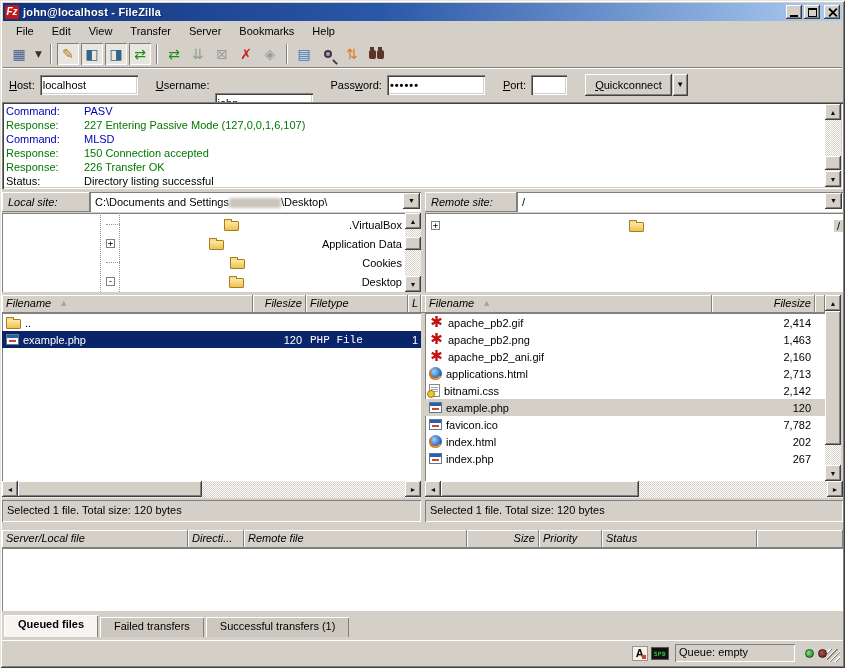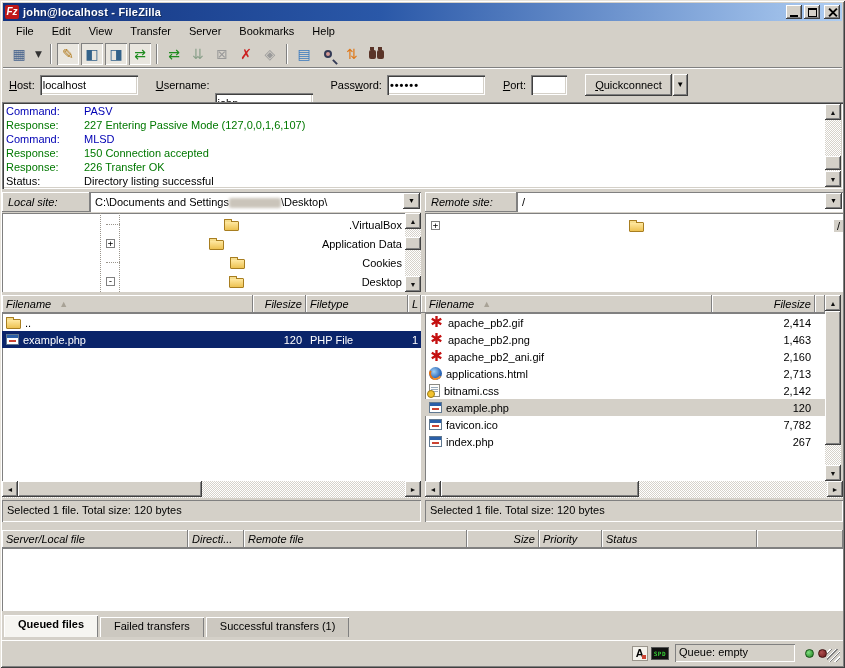--- a/index.html
+++ b/index.html
@@ -74,21 +74,21 @@
   .expander-spacer{width:14px;flex:none;border-bottom:1px dotted #9a958c;height:1px;margin-right:1px;}
   .tree-label{padding:0 3px;white-space:nowrap;}
   .tree-label.selected{background:#d4d0c8;}
   .dotv{position:absolute;top:0;bottom:0;border-left:1px dotted #9a958c;}
   .folder-icon{display:inline-block;width:15px;height:10px;background:linear-gradient(#ffe8a0,#edc252);
     border:1px solid #a87e20;border-radius:1px;position:relative;flex:none;margin:2px 5px 0 0;}
   .folder-icon::before{content:"";position:absolute;top:-3px;left:-1px;width:6px;height:2px;background:#f6dd8c;
     border:1px solid #a87e20;border-bottom:0;border-radius:1px 1px 0 0;}
   
   .lheader{height:18px;display:flex;}
-  .hcell{height:18px;line-height:17px;padding:0 4px;white-space:nowrap;overflow:hidden;flex:none;display:flex;align-items:center;}
+  .hcell{height:18px;line-height:17px;padding:0 4px;white-space:nowrap;overflow:hidden;flex:none;display:flex;align-items:flex-start;}
   .hcell.right{justify-content:flex-end;padding-left:8px;}
   .sort{font-size:9px;color:#a8a296;margin-left:8px;}
   .flist{background:#fff;overflow:hidden;}
   .lrow{display:flex;height:17px;align-items:center;}
   .cell{padding:0 4px;white-space:nowrap;overflow:hidden;flex:none;display:flex;align-items:center;height:17px;}
   .cell.right{justify-content:flex-end;}
   .sel-a{background:#0a246a;color:#fff;}
   .sel-i{background:#d4d0c8;}
   .fi{margin-right:4px;flex:none;}
   .php-icon{display:inline-block;width:13px;height:11px;background:#fff;border:1px solid #607890;position:relative;}
@@ -338,21 +338,21 @@
         </span>
       </div>
       <div class="lrow sel-a">
         <span class="cell" style="width: 251px;">
           <span class="fi php-icon"></span>
           <span>example.php</span>
         </span>
         <span class="cell right" style="width: 53px;">
           <span>120</span>
         </span>
-        <span class="cell" style="width: 102px;">
+        <span class="cell" style="width: 102px; font-family: Liberation Mono, monospace;">
           <span>PHP File</span>
         </span>
         <span class="cell" style="width: 13px;">
           <span>1</span>
         </span>
       </div>
     </div>
   <div class="abs hscroll" style="left:2px;top:481px;width:419px;height:17px">
     <span class="sbtn" style="left:0;top:0">◄</span>
     <span class="sthumb" style="left:16px;top:0;width:184px;height:16px"></span>
@@ -425,20 +425,29 @@
           <span>120</span>
         </span>
       </div>
       <div class="lrow">
         <span class="cell" style="width: 287px;">
           <span class="fi php-icon"></span>
           <span>favicon.ico</span>
         </span>
         <span class="cell right" style="width: 103px;">
           <span>7,782</span>
+        </span>
+      </div>
+      <div class="lrow">
+        <span class="cell" style="width: 287px;">
+          <span class="fi html-icon"></span>
+          <span>index.html</span>
+        </span>
+        <span class="cell right" style="width: 103px;">
+          <span>202</span>
         </span>
       </div>
       <div class="lrow">
         <span class="cell" style="width: 287px;">
           <span class="fi php-icon"></span>
           <span>index.php</span>
         </span>
         <span class="cell right" style="width: 103px;">
           <span>267</span>
         </span>

